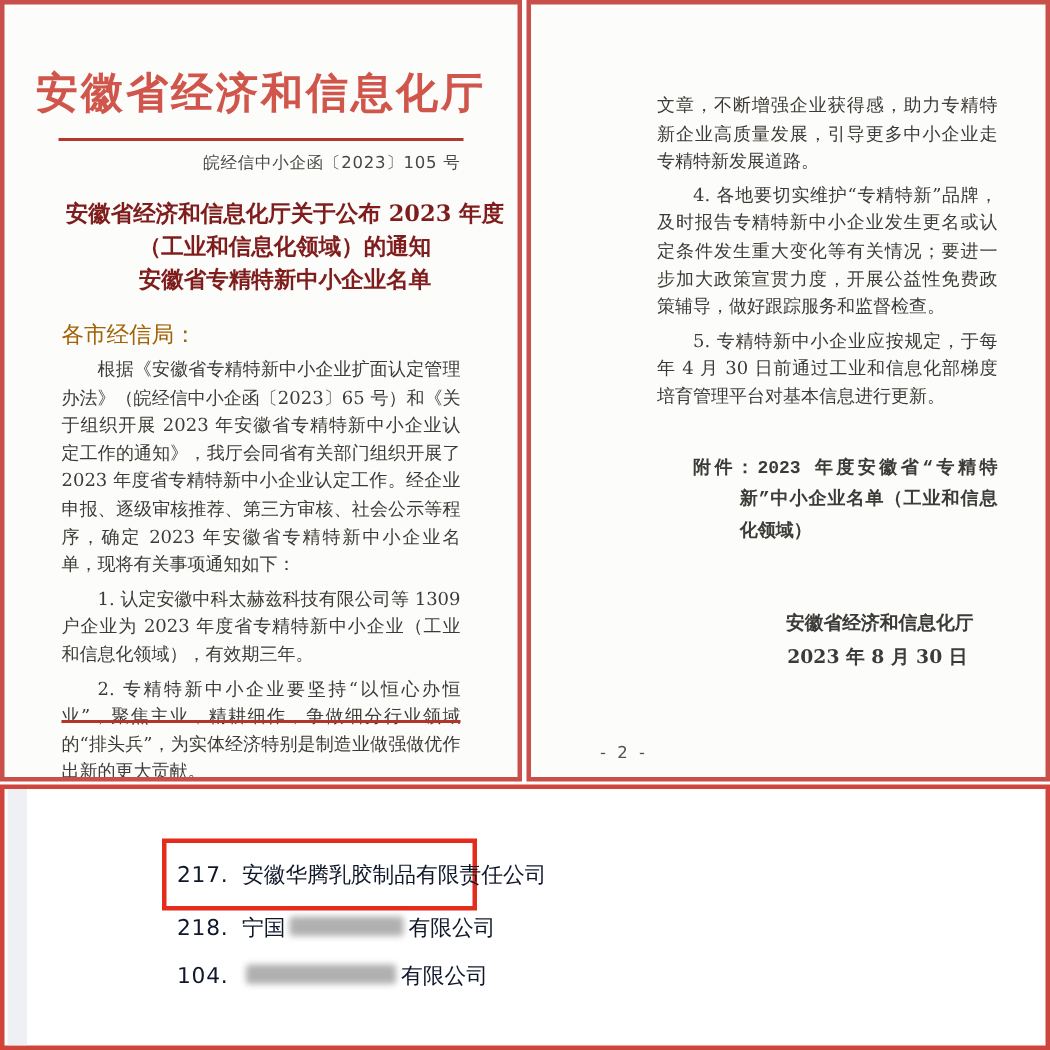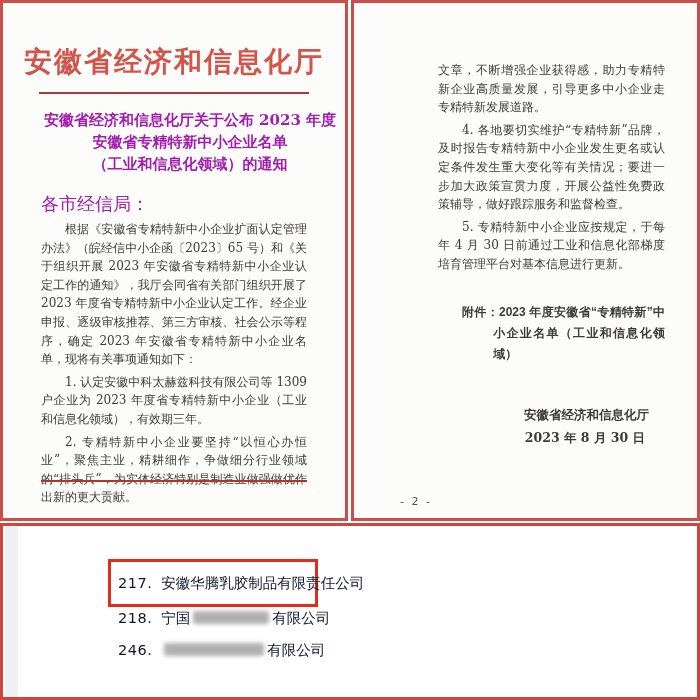--- a/index.html
+++ b/index.html
@@ -30,42 +30,42 @@
   .red-rule {
     margin: 11px 36px 0 36px;
     border-top: 2px solid #b2372d;
   }
   .doc-no {
     margin: 7px 38px 0 0; text-align: right;
     font-size: 11px; color: #4a4743; letter-spacing: 0.5px;
   }
   .notice-title {
     margin-top: 15px; text-align: center;
-    font-weight: bold; font-size: 15px; line-height: 22px; color: #a21caf;
+    font-weight: bold; font-size: 15px; line-height: 22px; color: #7f1d1d;
     font-family: "DejaVu Serif", "Liberation Serif", serif;
     padding-left: 32px;
   }
   .salutation {
     margin: 17px 38px 0 38px;
-    font-size: 18px; color: #a21caf;
+    font-size: 15px; color: #a16207;
   }
   .body-text {
     margin: 4px 38px 0 38px;
     font-size: 12px; line-height: 18.6px;
     text-align: justify; text-indent: 2em; color: #3d3b38;
     font-family: "DejaVu Serif", "Liberation Serif", serif;
   }
   .page-right .body-text { margin: 4px 32px 0 44px; }
   .page-right .body-first { margin-top: 58px; text-indent: 0; }
   .attachment {
     margin: 28px 32px 0 44px;
     font-size: 12px; line-height: 21px; font-weight: bold;
     color: #3d3b38; text-align: justify;
     padding-left: 4.6em; text-indent: -2.6em;
-    font-family: Liberation Sans, sans-serif;
+    font-family: Liberation Mono, monospace;
   }
   .signature {
     margin: 38px 48px 0 0; text-align: right;
     font-size: 12.5px; line-height: 23px; font-weight: bold;
     color: #3d3b38;
     font-family: "DejaVu Serif", "Liberation Serif", serif;
   }
   .signature .sig-date { margin-right: 4px; }
   .page-no {
     position: absolute; left: 46px; bottom: 10px;
@@ -112,24 +112,25 @@
   .b-220 { width: 92px; }
 </style>
 </head>
 <body>
 
 <div class="stage">
 
   <div class="page page-left">
     <div class="letterhead">安徽省经济和信息化厅</div>
     <div class="red-rule"></div>
+    <div class="doc-no">皖经信中小企函〔2023〕105 号</div>
     <div class="notice-title">
       <div>安徽省经济和信息化厅关于公布 2023 年度</div>
+      <div>（工业和信息化领域）的通知</div>
       <div>安徽省专精特新中小企业名单</div>
-      <div>（工业和信息化领域）的通知</div>
     </div>
     <div class="salutation">各市经信局：</div>
     <p class="body-text">根据《安徽省专精特新中小企业扩面认定管理办法》（皖经信中小企函〔2023〕65 号）和《关于组织开展 2023 年安徽省专精特新中小企业认定工作的通知》，我厅会同省有关部门组织开展了 2023 年度省专精特新中小企业认定工作。经企业申报、逐级审核推荐、第三方审核、社会公示等程序，确定 2023 年安徽省专精特新中小企业名单，现将有关事项通知如下：</p>
     <p class="body-text">1. 认定安徽中科太赫兹科技有限公司等 1309 户企业为 2023 年度省专精特新中小企业（工业和信息化领域），有效期三年。</p>
     <p class="body-text">2. 专精特新中小企业要坚持“以恒心办恒业”，聚焦主业，精耕细作，争做细分行业领域的“排头兵”，为实体经济特别是制造业做强做优作出新的更大贡献。</p>
 
     <div class="page1-bottom-rule"></div>
   </div>
 
   <div class="page page-right">
@@ -150,18 +151,18 @@
     <div class="hl-box"></div>
     <div class="lrow row-0">
       <span class="no">217.</span><span class="nm">安徽华腾乳胶制品有限责任公司</span>
     </div>
 
     <div class="lrow row-1">
       <span class="no">218.</span><span class="nm">宁国</span><span class="blur-block b-218"></span><span class="nm">有限公司</span>
     </div>
 
     <div class="lrow row-2">
-      <span class="no">246.</span><span class="nm"></span><span class="blur-block b-219"></span><span class="nm">有限公司</span>
+      <span class="no">104.</span><span class="nm"></span><span class="blur-block b-219"></span><span class="nm">有限公司</span>
     </div>
 
   </div>
 
 </div>
 
 </body></html>

